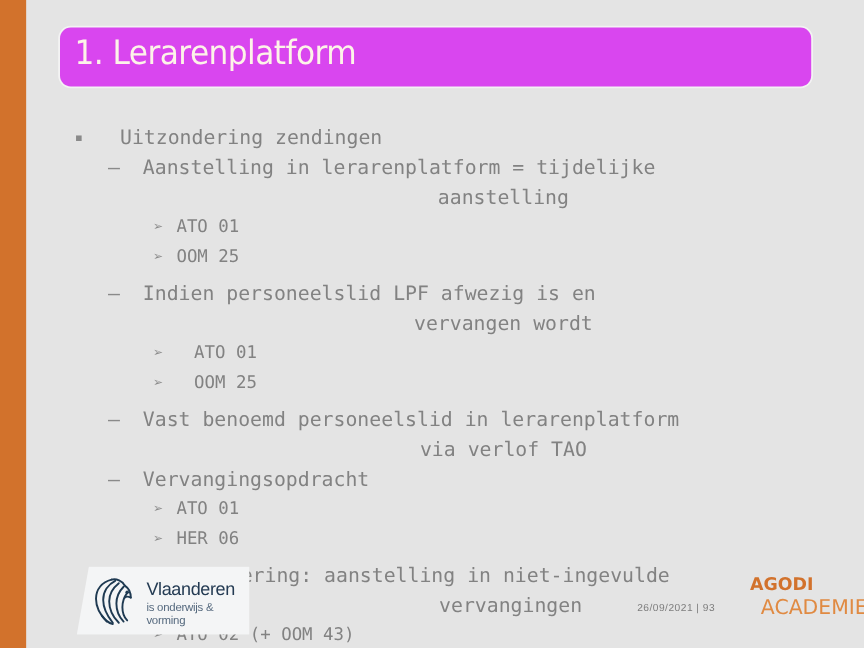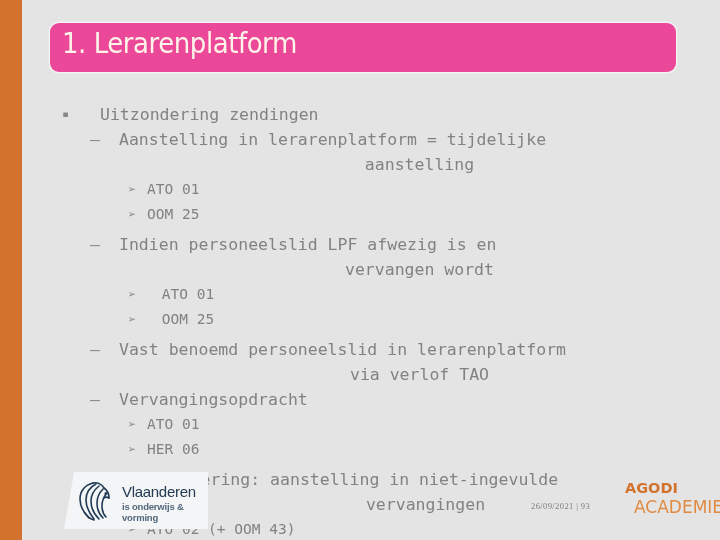--- a/index.html
+++ b/index.html
@@ -33,21 +33,21 @@
     background: #e4e4e4;
   }
 
   
   #title-banner {
     position: absolute;
     left: 28px;
     top: 23px;
     width: 626px;
     height: 49px;
-    background: #ec4899;
+    background: #d946ef;
     border-radius: 9px;
     box-shadow: 0 0 0 1.5px rgba(255,255,255,0.55);
   }
   #title-text {
     position: absolute;
     left: 12px;
     top: 4px;
     font-family: "DejaVu Sans", sans-serif;
     font-size: 28px;
     font-weight: 400;
@@ -162,31 +162,31 @@
     font-weight: normal;
     color: #243b53;
     letter-spacing: -0.3px;
   }
   #vl-sub {
     position: absolute;
     left: 58px;
     top: 29px;
     font-family: "Liberation Sans", sans-serif;
     font-size: 9.5px;
-    font-weight: bold;
+    font-weight: normal;
     color: #54687d;
     letter-spacing: -0.2px;
   }
 
   
   #footer-meta {
     position: absolute;
     left: 509px;
     top: 501px;
-    font-family: Liberation Serif, serif;
+    font-family: Liberation Sans, sans-serif;
     font-size: 8.5px;
     color: #7d7d7d;
     letter-spacing: 0.4px;
     white-space: nowrap;
   }
 
   
   #agodi-academie {
     position: absolute;
     left: 603px;

